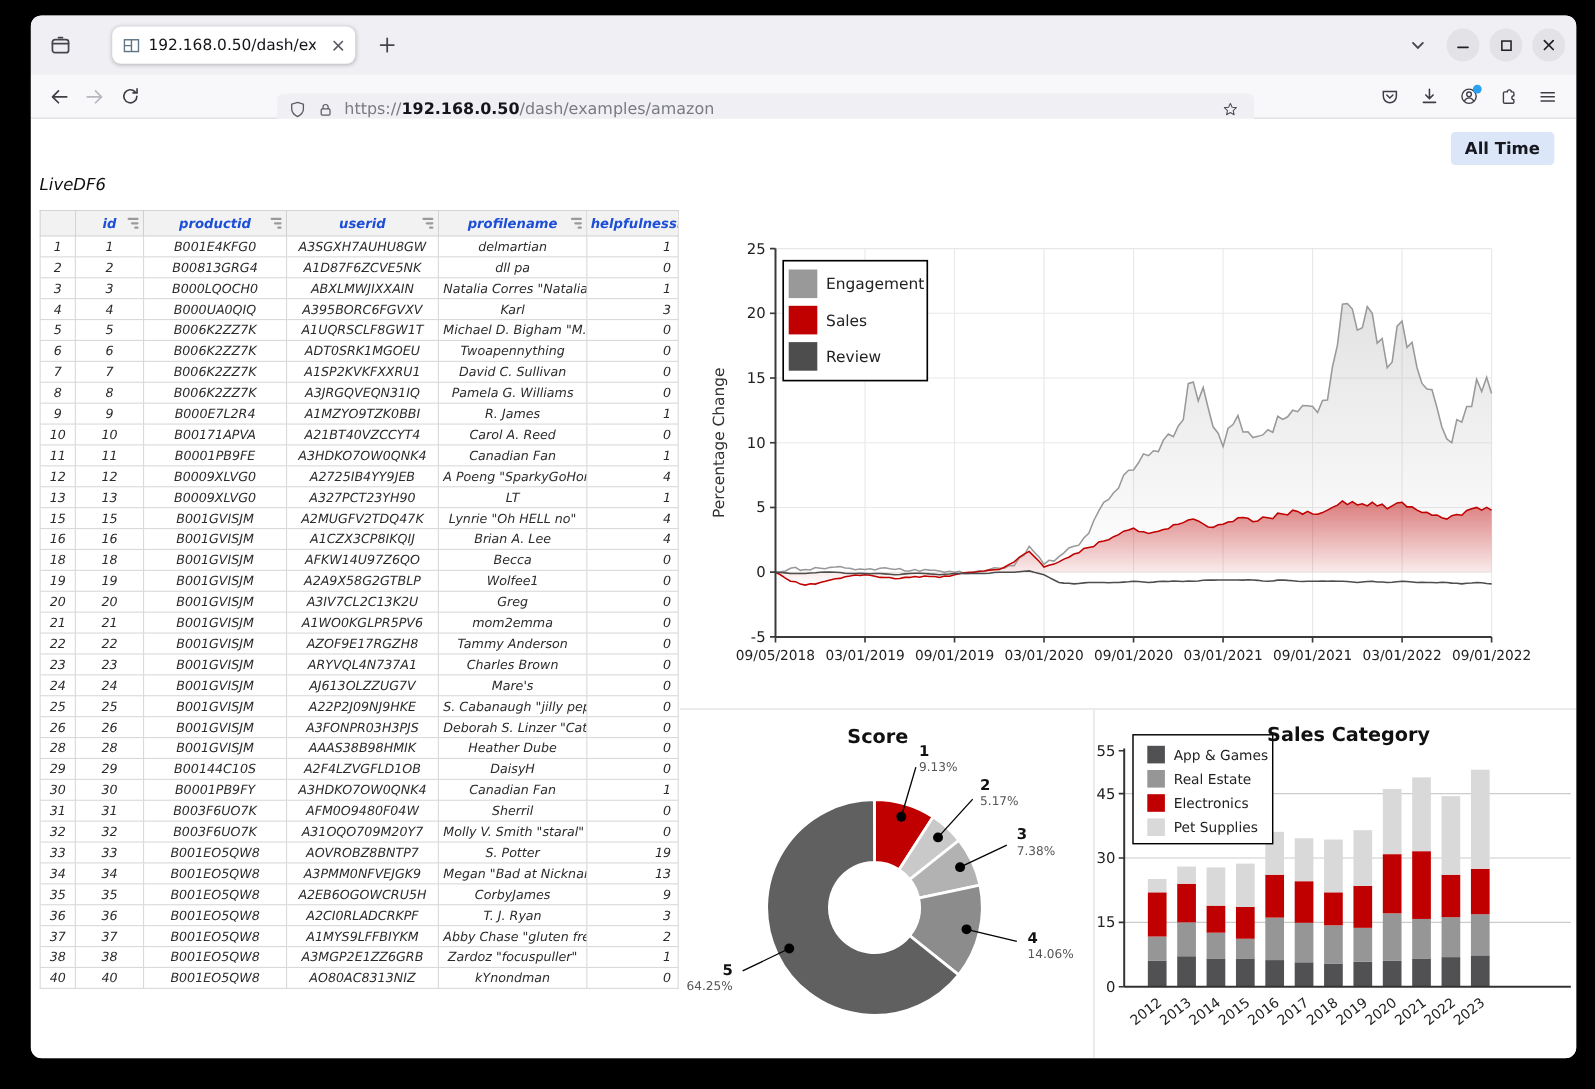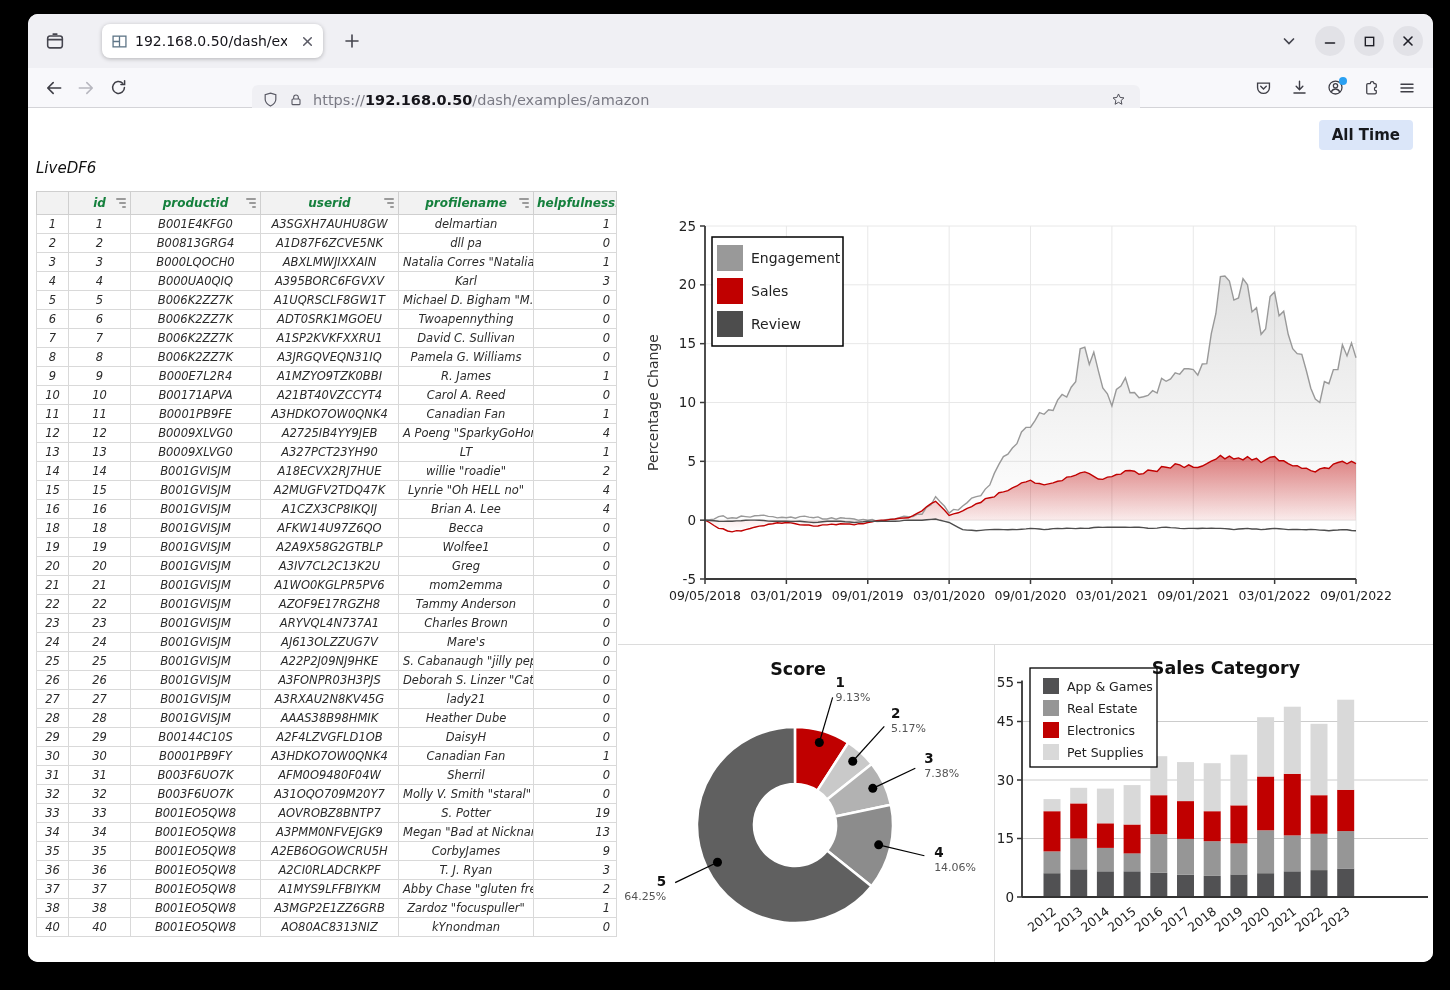--- a/index.html
+++ b/index.html
@@ -25,21 +25,21 @@
   .tool-right{display:flex;align-items:center;margin-left:auto;}
   .tool-right .nav-btn{margin-left:4px;position:relative;}
   .acct-dot{position:absolute;top:5px;right:4px;width:8px;height:8px;border-radius:50%;background:#2aa0f2;}
 
   
   .content{position:relative;height:854px;background:#fff;overflow:hidden;padding-left:24px;}
   .all-time{position:absolute;top:12px;right:20px;background:#dbe6f9;color:#16181d;font-size:15px;font-weight:600;padding:6px 13px;border-radius:4px;}
   .table-wrap{position:absolute;left:8px;top:51px;width:582px;font-style:italic;}
   .table-title{font-size:15px;font-weight:500;color:#101010;height:32px;}
   table{border-collapse:collapse;table-layout:fixed;width:580px;}
-  th{background:#f2f2f2;border:1px solid #cfcfcf;font-size:12px;font-weight:700;height:22px;padding:0 3px;position:relative;color:#15803d;white-space:nowrap;overflow:hidden;}
+  th{background:#f2f2f2;border:1px solid #cfcfcf;font-size:12px;font-weight:700;height:22px;padding:0 3px;position:relative;color:#1d4ed8;white-space:nowrap;overflow:hidden;}
   td{border:1px solid #d9d9d9;height:18px;padding:0 4px;text-align:center;white-space:nowrap;overflow:hidden;font-size:11.5px;color:#2b2b2b;}
   td.help{text-align:right;padding-right:6px;}
   .filter-ic{position:absolute;right:4px;top:50%;transform:translateY(-50%);display:flex;flex-direction:column;gap:2px;align-items:flex-end;}
   .filter-ic i{display:block;height:2px;background:#9a9a9a;border-radius:1px;}
   .filter-ic i:nth-child(1){width:10px;}
   .filter-ic i:nth-child(2){width:7px;}
   .filter-ic i:nth-child(3){width:4px;}
 
   .hdiv{position:absolute;left:590px;top:536px;width:815px;height:1px;background:#dcdcdc;}
   .vdiv{position:absolute;left:966px;top:537px;width:1px;height:317px;background:#dcdcdc;}
@@ -313,28 +313,20 @@
             </tr>
             <tr>
               <td class="rn">13</td>
               <td class="id">13</td>
               <td class="pid">B0009XLVG0</td>
               <td class="uid">A327PCT23YH90</td>
               <td class="pname">LT</td>
               <td class="help">1</td>
             </tr>
             <tr>
-              <td class="rn">14</td>
-              <td class="id">14</td>
-              <td class="pid">B001GVISJM</td>
-              <td class="uid">A18ECVX2RJ7HUE</td>
-              <td class="pname">willie "roadie"</td>
-              <td class="help">2</td>
-            </tr>
-            <tr>
               <td class="rn">15</td>
               <td class="id">15</td>
               <td class="pid">B001GVISJM</td>
               <td class="uid">A2MUGFV2TDQ47K</td>
               <td class="pname">Lynrie "Oh HELL no"</td>
               <td class="help">4</td>
             </tr>
             <tr>
               <td class="rn">16</td>
               <td class="id">16</td>
@@ -406,28 +398,20 @@
               <td class="uid">A22P2J09NJ9HKE</td>
               <td class="pname">S. Cabanaugh "jilly pepp-</td>
               <td class="help">0</td>
             </tr>
             <tr>
               <td class="rn">26</td>
               <td class="id">26</td>
               <td class="pid">B001GVISJM</td>
               <td class="uid">A3FONPR03H3PJS</td>
               <td class="pname">Deborah S. Linzer "Cat L-</td>
-              <td class="help">0</td>
-            </tr>
-            <tr>
-              <td class="rn">27</td>
-              <td class="id">27</td>
-              <td class="pid">B001GVISJM</td>
-              <td class="uid">A3RXAU2N8KV45G</td>
-              <td class="pname">lady21</td>
               <td class="help">0</td>
             </tr>
             <tr>
               <td class="rn">28</td>
               <td class="id">28</td>
               <td class="pid">B001GVISJM</td>
               <td class="uid">AAAS38B98HMIK</td>
               <td class="pname">Heather Dube</td>
               <td class="help">0</td>
             </tr>

